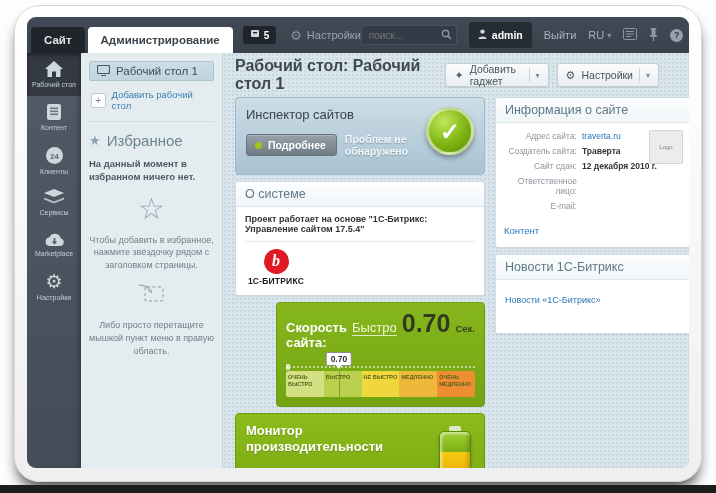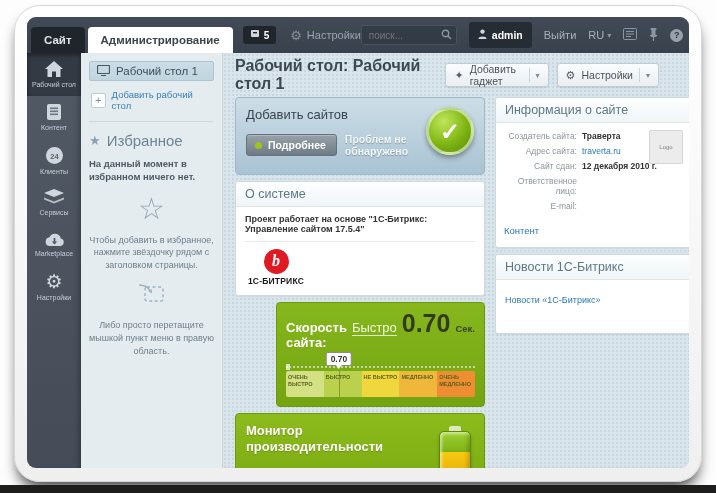--- a/index.html
+++ b/index.html
@@ -352,21 +352,21 @@
               <span class="caret" style="color:#7d8892;">▾</span>
             </div>
           </div>
         </div>
 
         <div class="cols">
 
           <div class="col-l">
 
             <div class="card inspector">
-              <div class="insp-title">Добавить сайтов</div>
+              <div class="insp-title">Инспектор сайтов</div>
               <div class="insp-row">
                 <div class="more-btn">
                   <span class="dot-green"></span>
                   <span>Подробнее</span>
                 </div>
                 <div class="insp-status">Проблем не обнаружено</div>
               </div>
               <div class="ok-circle">✓</div>
             </div>
 
@@ -415,26 +415,26 @@
 
           </div>
 
           <div class="col-r">
 
             <div class="card card-plain">
               <div class="card-head">Информация о сайте</div>
               <div class="si-body">
                 <div class="si-logo">Logo</div>
                 <div class="si-row">
+                  <span class="si-label">Адрес сайта:</span>
+                  <a class="si-val link">traverta.ru</a>
+                </div>
+                <div class="si-row">
                   <span class="si-label">Создатель сайта:</span>
                   <span class="si-val bold">Траверта</span>
-                </div>
-                <div class="si-row">
-                  <span class="si-label">Адрес сайта:</span>
-                  <a class="si-val link">traverta.ru</a>
                 </div>
                 <div class="si-row">
                   <span class="si-label">Сайт сдан:</span>
                   <span class="si-val bold">12 декабря 2010 г.</span>
                 </div>
                 <div class="si-row">
                   <span class="si-label">Ответственное лицо:</span>
                   <span class="si-val"></span>
                 </div>
                 <div class="si-row">

